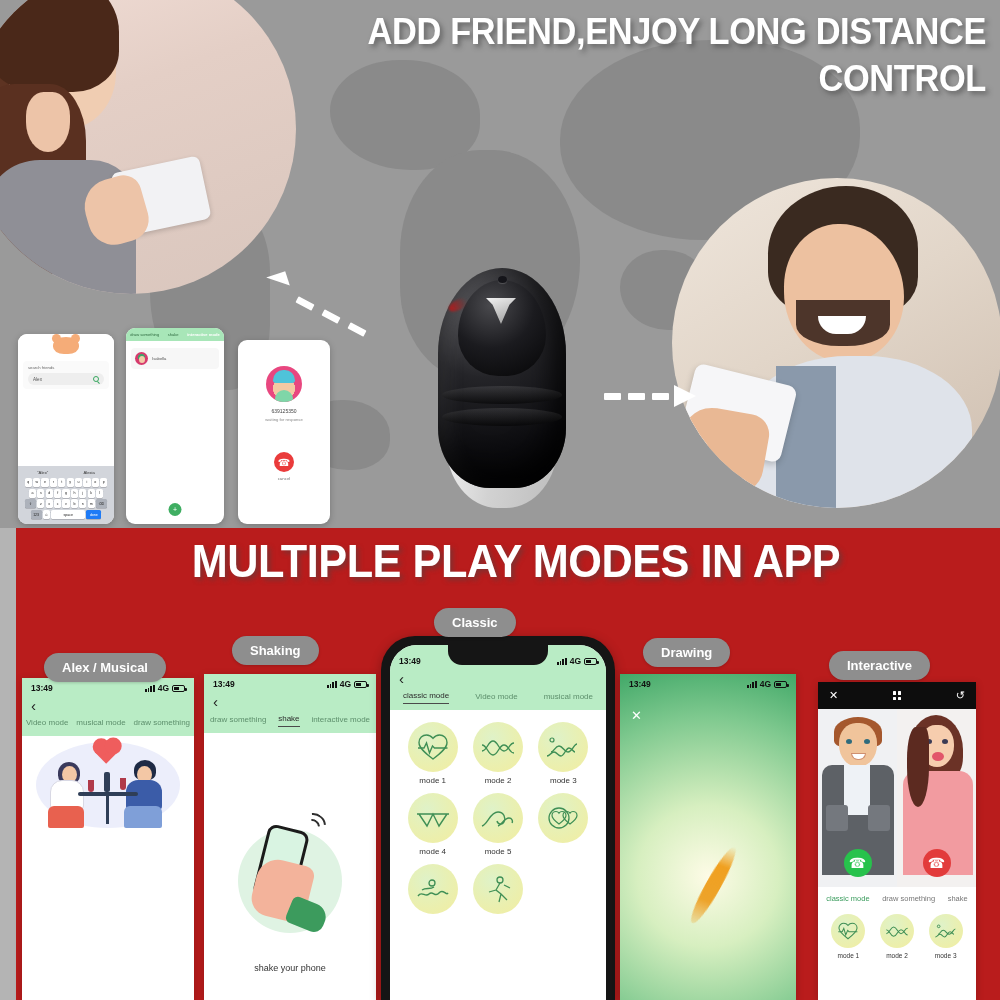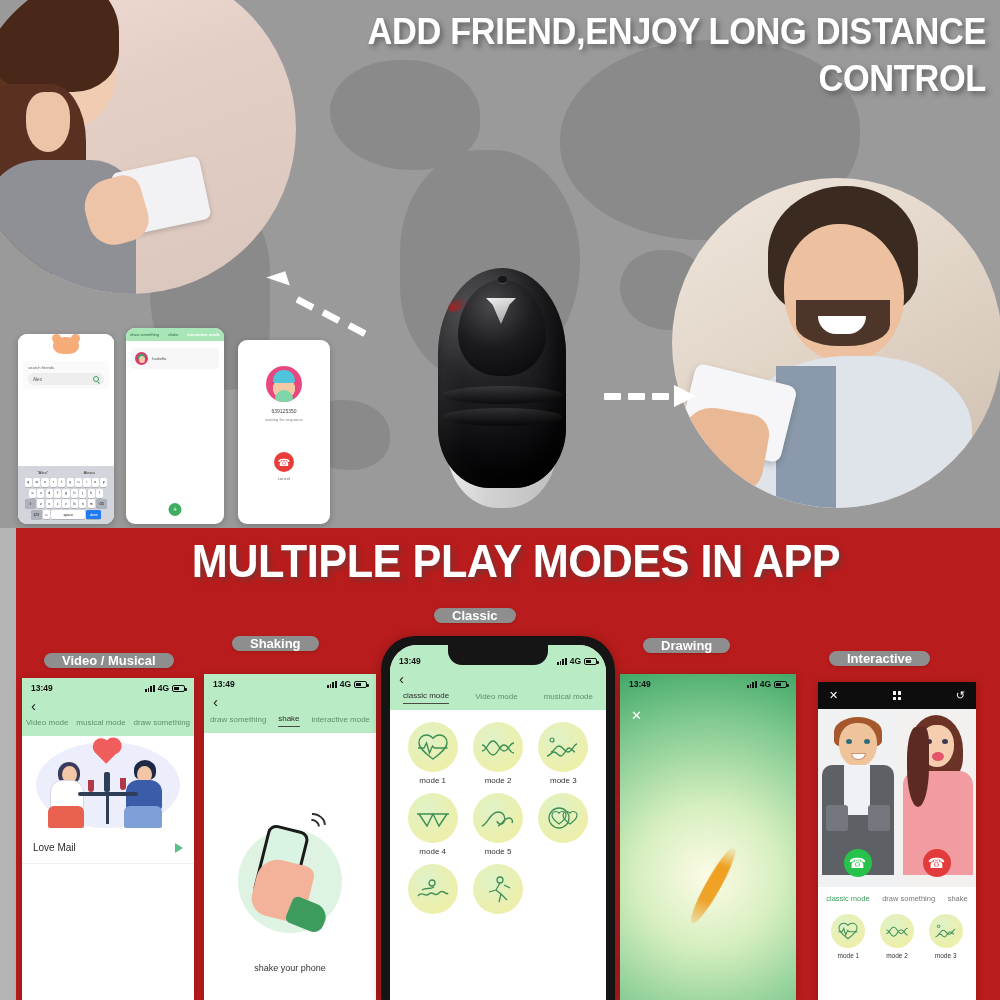--- a/index.html
+++ b/index.html
@@ -157,21 +157,21 @@
   .headline-bottom {
     position: absolute; left: 0; top: 6px; width: 1000px; text-align: center;
     color: #fff; font-size: 46px; font-weight: bold; letter-spacing: -0.5px;
     text-shadow: 3px 3px 5px rgba(70,70,70,.5);
     transform: scaleX(.94);
   }
 
   .pill {
     position: absolute; background: #8e8e8e; color: #fff;
     font-size: 13px; font-weight: bold; border-radius: 20px;
-    padding: 0 18px; white-space: nowrap; z-index: 6;
+    padding: 7px 18px; white-space: nowrap; z-index: 6;
     box-shadow: 0 1px 3px rgba(0,0,0,.18);
   }
 
   
   .appshot {
     position: absolute; background: #fff; overflow: hidden;
     box-shadow: 0 2px 8px rgba(0,0,0,.2);
   }
   .as1 { left: 22px; top: 678px; width: 172px; height: 322px; }
   .as2 { left: 204px; top: 674px; width: 172px; height: 326px; }
@@ -452,21 +452,21 @@
       <div class="call-status">waiting for response</div>
       <div class="hangup">☎</div>
       <div class="call-cancel">cancel</div>
     </div>
   </div>
 
   <div class="panel-bottom">
     <div class="headline-bottom">MULTIPLE PLAY MODES IN APP</div>
   </div>
 
-  <div class="pill" style="left:44px;top:653px;">Video / Musical</div>
+  <div class="pill" style="left:44px;top:653px;">Alex / Musical</div>
   <div class="pill" style="left:232px;top:636px;">Shaking</div>
   <div class="pill" style="left:434px;top:608px;">Classic</div>
   <div class="pill" style="left:643px;top:638px;">Drawing</div>
   <div class="pill" style="left:829px;top:651px;">Interactive</div>
 
   <div class="appshot as1">
     <div class="greenhead">
       <div class="statusbar">
         <span>13:49</span>
         <span class="sb-right">
@@ -498,24 +498,20 @@
       <div class="fig" style="left:26px;top:70px;width:36px;height:22px;background:#e8614f;border-radius:6px 6px 2px 2px;"></div>
       <div class="fig" style="left:112px;top:24px;width:22px;height:20px;background:#1e2a45;border-radius:50% 50% 36% 36%;"></div>
       <div class="fig" style="left:115px;top:30px;width:15px;height:17px;background:#f3c7a5;border-radius:50%;"></div>
       <div class="fig" style="left:104px;top:44px;width:36px;height:30px;background:#3b5ca8;border-radius:12px 12px 4px 4px;"></div>
       <div class="fig" style="left:102px;top:70px;width:38px;height:22px;background:#7f9fd8;border-radius:6px 6px 2px 2px;"></div>
       <div class="table-top"></div>
         <div class="table-leg"></div>
       <div class="fig" style="left:66px;top:44px;width:6px;height:12px;background:#b03a4a;border-radius:0 0 3px 3px;"></div>
       <div class="fig" style="left:98px;top:42px;width:6px;height:12px;background:#b03a4a;border-radius:0 0 3px 3px;"></div>
       <div class="fig" style="left:82px;top:36px;width:6px;height:20px;background:#2f3e57;border-radius:2px;"></div>
-    </div>
-    <div class="list-row">
-      <span>Love Mail</span>
-      <span class="play-tri"></span>
     </div>
   </div>
 
   <div class="appshot as2">
     <div class="greenhead">
       <div class="statusbar">
         <span>13:49</span>
         <span class="sb-right">
           <span class="bars">
               <i></i>

